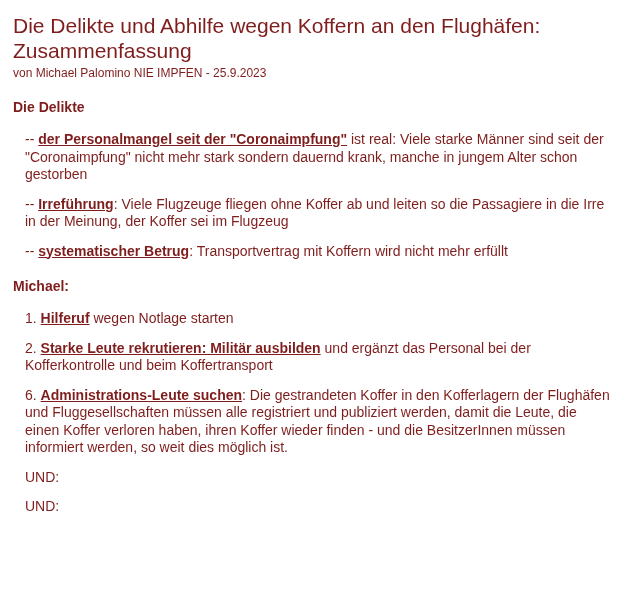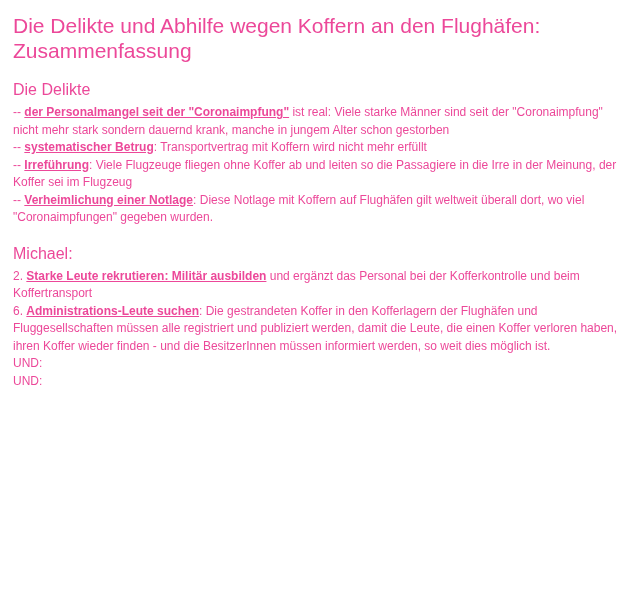--- a/index.html
+++ b/index.html
@@ -7,74 +7,75 @@
     padding: 0;
     background: #ffffff;
   }
   .page {
     box-sizing: border-box;
     width: 632px;
     height: 604px;
     padding: 13px 7px 10px 13px;
     overflow: hidden;
     background: #ffffff;
-    color: #ec4899;
+    color: #7f1d1d;
     font-family: "Liberation Sans", "DejaVu Sans", sans-serif;
   }
   .doc-title {
     margin: 0;
     font-size: 21px;
     font-weight: 400;
     line-height: 25px;
     letter-spacing: 0;
   }
   .byline {
     margin: 3px 0 0 0;
     font-size: 12px;
     line-height: 15px;
   }
   .section-heading {
     margin: 15px 0 3px 0;
-    font-size: 16px;
-    font-weight: 400;
+    font-size: 14px;
+    font-weight: 700;
     line-height: 23px;
   }
   .section-body .para {
-    margin: 0;
-    font-size: 12px;
+    margin: 12px;
+    font-size: 14px;
     line-height: 17.5px;
   }
   .seg-bold-underline {
     font-weight: 700;
     text-decoration: underline;
   }
   .seg-plain {
     font-weight: 400;
     text-decoration: none;
   }
 </style>
 </head>
 <body>
 
 <div class="page">
 
   <h1 class="doc-title">Die Delikte und Abhilfe wegen Koffern an den Flughäfen: Zusammenfassung</h1>
 
+  <p class="byline">von Michael Palomino NIE IMPFEN - 25.9.2023</p>
 
   <h2 class="section-heading">Die Delikte</h2>
 
   <div class="section-body">
       <p class="para"><span class="seg-plain">-- </span><span class="seg-bold-underline">der Personalmangel seit der "Coronaimpfung"</span><span class="seg-plain"> ist real: Viele starke Männer sind seit der "Coronaimpfung" nicht mehr stark sondern dauernd krank, manche in jungem Alter schon gestorben</span></p>
+      <p class="para"><span class="seg-plain">-- </span><span class="seg-bold-underline">Irreführung</span><span class="seg-plain">: Viele Flugzeuge fliegen ohne Koffer ab und leiten so die Passagiere in die Irre in der Meinung, der Koffer sei im Flugzeug</span></p>
       <p class="para"><span class="seg-plain">-- </span><span class="seg-bold-underline">systematischer Betrug</span><span class="seg-plain">: Transportvertrag mit Koffern wird nicht mehr erfüllt</span></p>
-      <p class="para"><span class="seg-plain">-- </span><span class="seg-bold-underline">Irreführung</span><span class="seg-plain">: Viele Flugzeuge fliegen ohne Koffer ab und leiten so die Passagiere in die Irre in der Meinung, der Koffer sei im Flugzeug</span></p>
-      <p class="para"><span class="seg-plain">-- </span><span class="seg-bold-underline">Verheimlichung einer Notlage</span><span class="seg-plain">: Diese Notlage mit Koffern auf Flughäfen gilt weltweit überall dort, wo viel "Coronaimpfungen" gegeben wurden.</span></p>
     </div>
 
   <h2 class="section-heading">Michael:</h2>
 
   <div class="section-body">
+      <p class="para"><span class="seg-plain">1. </span><span class="seg-bold-underline">Hilferuf</span><span class="seg-plain"> wegen Notlage starten</span></p>
       <p class="para"><span class="seg-plain">2. </span><span class="seg-bold-underline">Starke Leute rekrutieren: Militär ausbilden</span><span class="seg-plain"> und ergänzt das Personal bei der Kofferkontrolle und beim Koffertransport</span></p>
       <p class="para"><span class="seg-plain">6. </span><span class="seg-bold-underline">Administrations-Leute suchen</span><span class="seg-plain">: Die gestrandeten Koffer in den Kofferlagern der Flughäfen und Fluggesellschaften müssen alle registriert und publiziert werden, damit die Leute, die einen Koffer verloren haben, ihren Koffer wieder finden - und die BesitzerInnen müssen informiert werden, so weit dies möglich ist.</span></p>
       <p class="para"><span class="seg-plain">UND:</span></p>
       <p class="para"><span class="seg-plain">UND:</span></p>
     </div>
 
 </div>
 
 </body></html>

